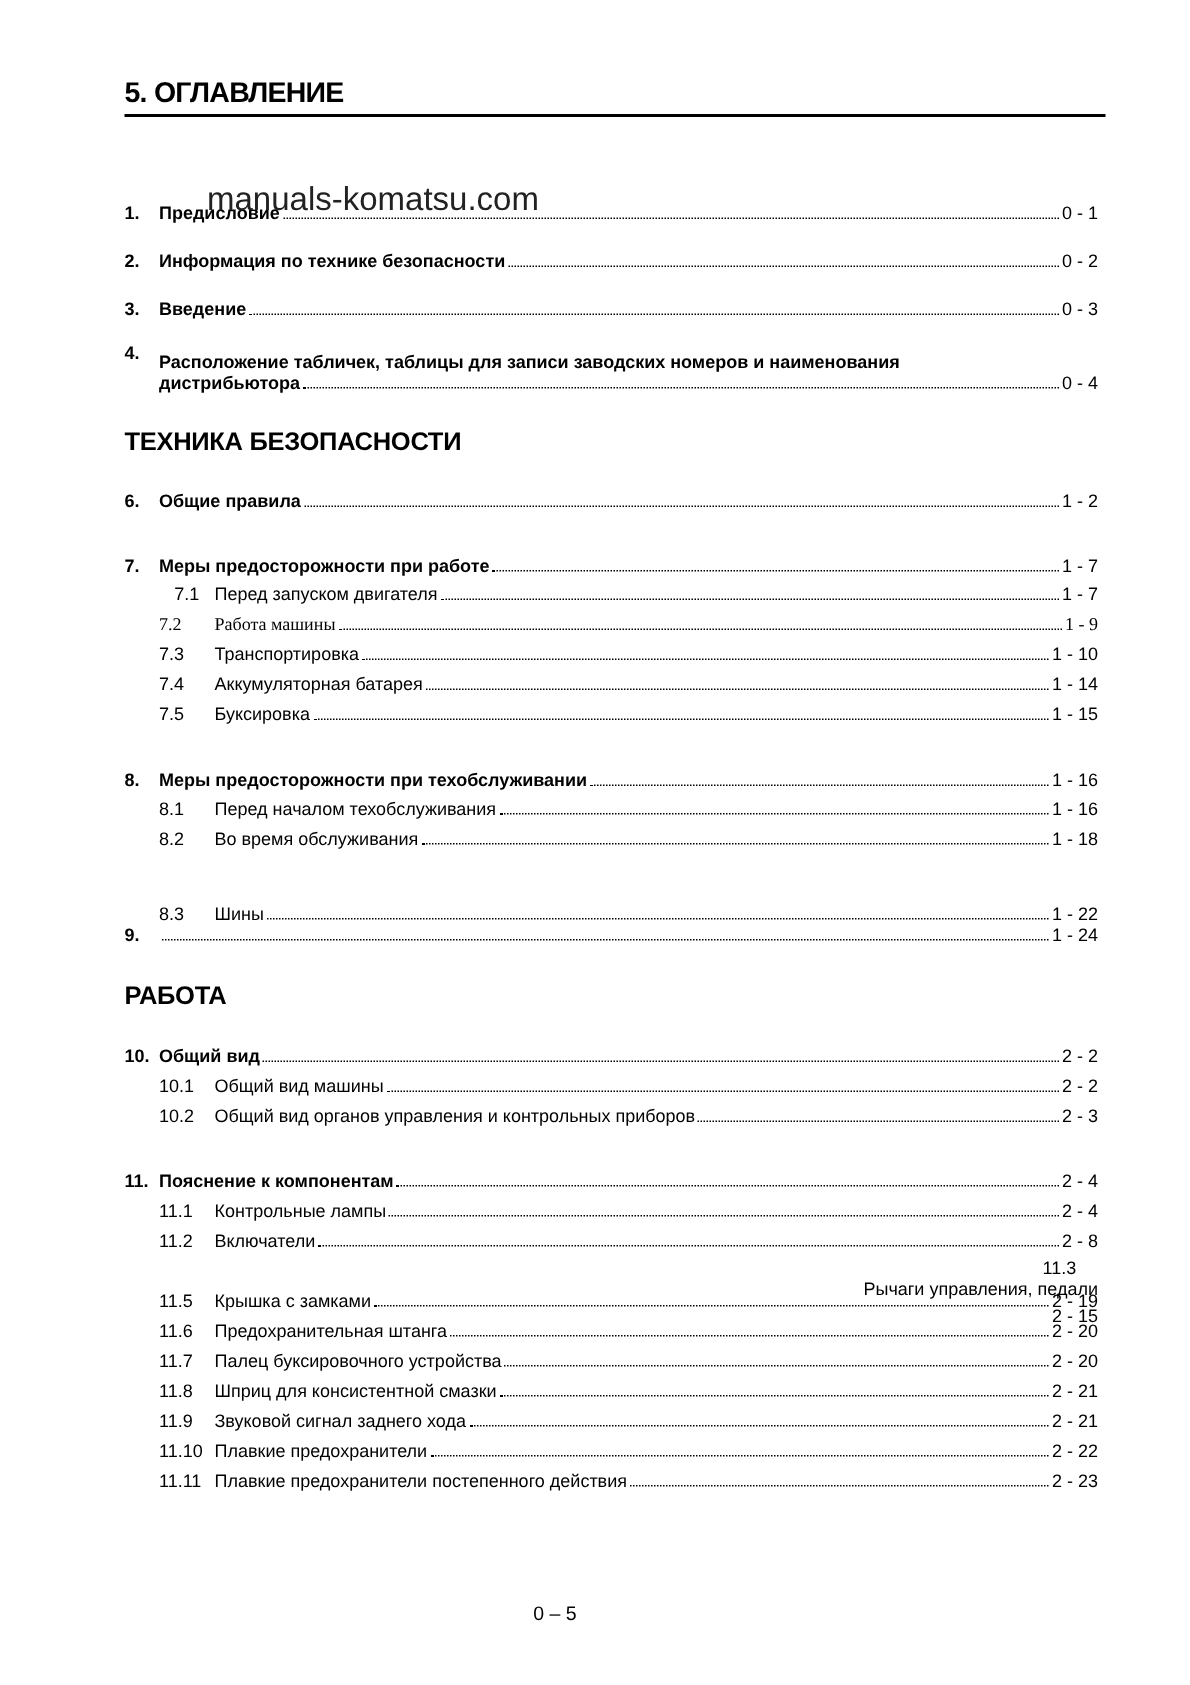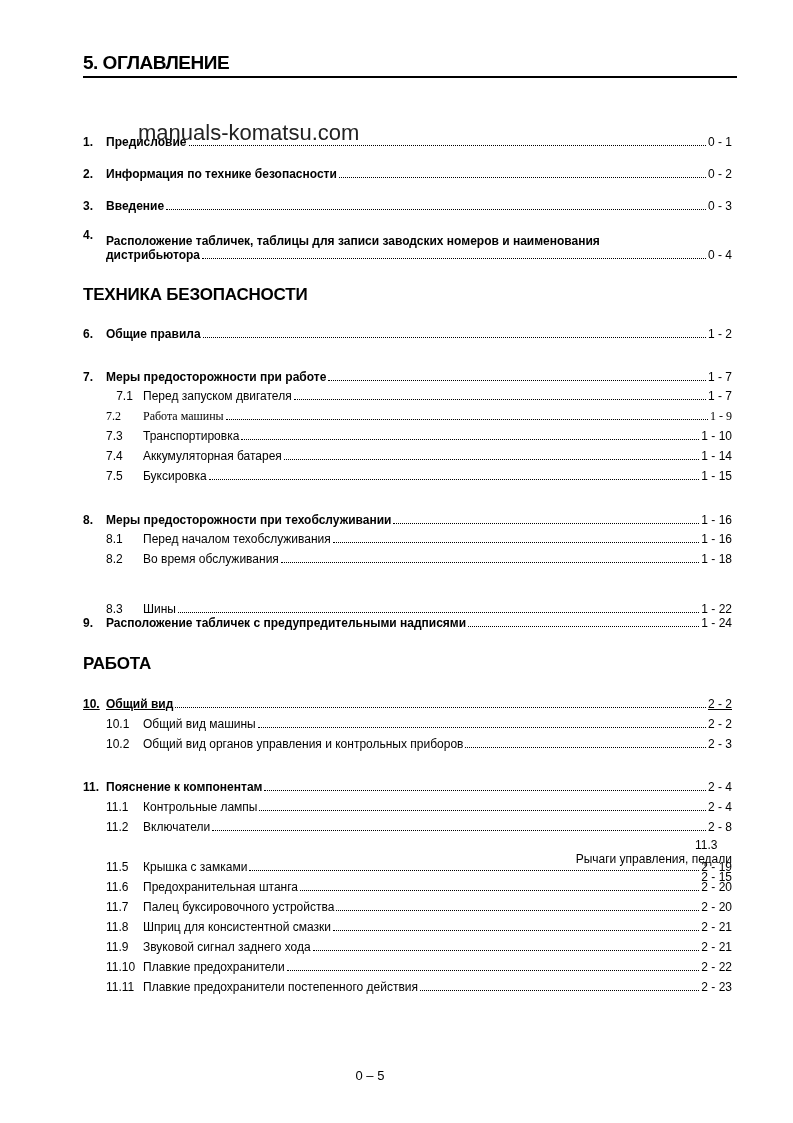--- a/index.html
+++ b/index.html
@@ -131,28 +131,27 @@
 </div>
 <div class="row sub" style="top:570px;margin-top:30px;">
   <span class="num">8.3</span>
   <span class="label">Шины</span>
   <span class="dots"></span>
   <span class="page">1 - 22</span>
 </div>
 
 <div class="row main" style="top:614px;">
   <span class="num">9.</span>
-  <span class="label">Расположение табличек с предупредительными надписями</span>
   <span class="dots"></span>
   <span class="page">1 - 24</span>
 </div>
 
 <div class="section-head" style="top:654px;">РАБОТА</div>
 
-<div class="row main" style="top:695px;text-decoration:underline;">
+<div class="row main" style="top:695px;">
   <span class="num">10.</span>
   <span class="label">Общий вид</span>
   <span class="dots"></span>
   <span class="page">2 - 2</span>
 </div>
 <div class="row sub" style="top:715px;">
   <span class="num">10.1</span>
   <span class="label">Общий вид машины</span>
   <span class="dots"></span>
   <span class="page">2 - 2</span>

